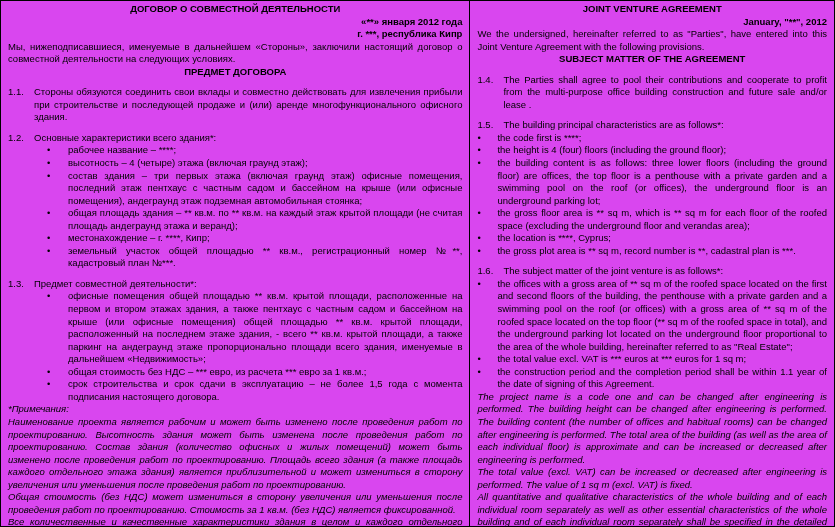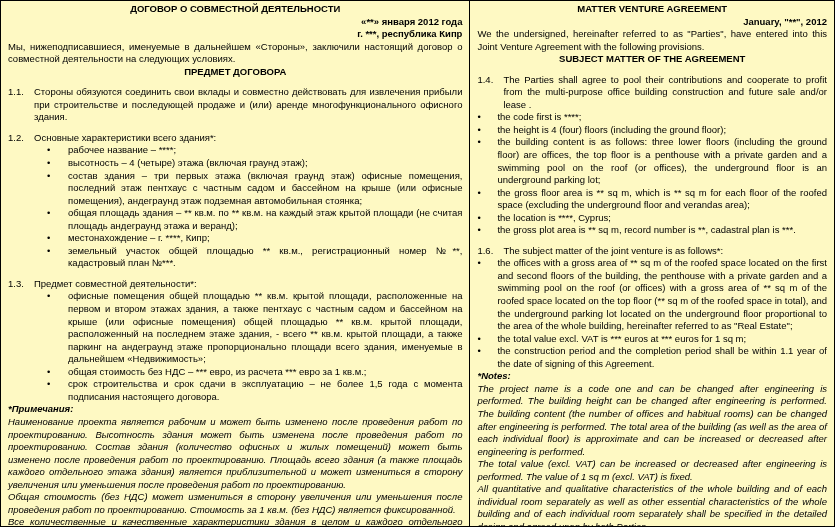--- a/index.html
+++ b/index.html
@@ -6,42 +6,42 @@
   html,body { background:#ffffff; }
   body {
     width:835px; height:527px;
     font-family:"Liberation Sans", sans-serif;
     color:#000;
   }
   .page {
     width:835px; height:527px;
     border:1px solid #000;
     display:flex;
-    background:#fef9c3;
+    background:#d946ef;
   }
   .col {
     font-size:9.5px;
     line-height:12.55px;
     padding:2px 7px 2px 7px;
     overflow:hidden;
   }
   .col-left  { width:470px; border-right:1px solid #000; }
   .col-right { width:364px; }
   .doc-title { text-align:center; font-weight:bold; }
   .right-align { text-align:right;font-weight:bold; }
   .para { text-align:justify; }
   .clause { display:flex;margin-top:8px; }
   .cnum { flex:0 0 26px; }
   .ctext { flex:1; text-align:justify; }
   .bullet { display:flex; }
   .col-left .bullet { margin-left:39px; }
   .bdot { flex:0 0 21px; }
   .col-right .bullet .bdot { flex:0 0 20px; }
   .note { font-style:italic; text-align:justify; }
-  .note-label { font-style:italic; font-weight:bold; }
+  .note-label { font-style:italic; font-weight:normal; }
 </style>
 </head>
 <body>
 
 <div class="page">
 
   <section class="col col-left">
     <div class="doc-title">ДОГОВОР О СОВМЕСТНОЙ ДЕЯТЕЛЬНОСТИ</div>
     <div class="right-align">«**» января 2012 года</div>
     <div class="right-align">г. ***, республика Кипр</div>
@@ -100,28 +100,32 @@
       <span class="ctext">срок строительства и срок сдачи в эксплуатацию – не более 1,5 года с момента подписания настоящего договора.</span>
     </div>
 
     <div class="note-label">*Примечания:</div>
     <div class="note">Наименование проекта является рабочим и может быть изменено после проведения работ по проектированию. Высотность здания может быть изменена после проведения работ по проектированию. Состав здания (количество офисных и жилых помещений) может быть изменено после проведения работ по проектированию. Площадь всего здания (а также площадь каждого отдельного этажа здания) является приблизительной и может измениться в сторону увеличения или уменьшения после проведения работ по проектированию.</div>
     <div class="note">Общая стоимость (без НДС) может измениться в сторону увеличения или уменьшения после проведения работ по проектированию. Стоимость за 1 кв.м. (без НДС) является фиксированной.</div>
     <div class="note">Все количественные и качественные характеристики здания в целом и каждого отдельного помещения в отдельности, а также иные существенные характеристики всего здания в целом и каждого отдельного помещения в отдельности, определяются в рабочем проекте и согласовываются обеими сторонами.</div>
   </section>
 
   <section class="col col-right">
-    <div class="doc-title">MATTER VENTURE AGREEMENT</div>
+    <div class="doc-title">JOINT VENTURE AGREEMENT</div>
     <div class="right-align">January, "**", 2012</div>
     <div class="para">We the undersigned, hereinafter referred to as "Parties", have entered into this Joint Venture Agreement with the following provisions.</div>
     <div class="doc-title">SUBJECT MATTER OF THE AGREEMENT</div>
 
     <div class="clause">
       <span class="cnum">1.4.</span>
       <span class="ctext">The Parties shall agree to pool their contributions and cooperate to profit from the multi-purpose office building construction and future sale and/or lease .</span>
+    </div>
+    <div class="clause">
+      <span class="cnum">1.5.</span>
+      <span class="ctext">The building principal characteristics are as follows*:</span>
     </div>
 
     <div class="bullet">
       <span class="bdot">•</span>
       <span class="ctext">the code first is ****;</span>
     </div>
     <div class="bullet">
       <span class="bdot">•</span>
       <span class="ctext">the height is 4 (four) floors (including the ground floor);</span>
     </div>
@@ -153,19 +157,18 @@
     </div>
     <div class="bullet">
       <span class="bdot">•</span>
       <span class="ctext">the total value excl. VAT is *** euros at *** euros for 1 sq m;</span>
     </div>
     <div class="bullet">
       <span class="bdot">•</span>
       <span class="ctext">the construction period and the completion period shall be within 1.1 year of the date of signing of this Agreement.</span>
     </div>
 
-    <div class="note-label">*Notes:</div>
     <div class="note">The project name is a code one and can be changed after engineering is performed. The building height can be changed after engineering is performed. The building content (the number of offices and habitual rooms) can be changed after engineering is performed. The total area of the building (as well as the area of each individual floor) is approximate and can be increased or decreased after engineering is performed.</div>
     <div class="note">The total value (excl. VAT) can be increased or decreased after engineering is performed. The value of 1 sq m (excl. VAT) is fixed.</div>
     <div class="note">All quantitative and qualitative characteristics of the whole building and of each individual room separately as well as other essential characteristics of the whole building and of each individual room separately shall be specified in the detailed design and agreed upon by both Parties.</div>
   </section>
 
 </div>
 
 </body></html>

